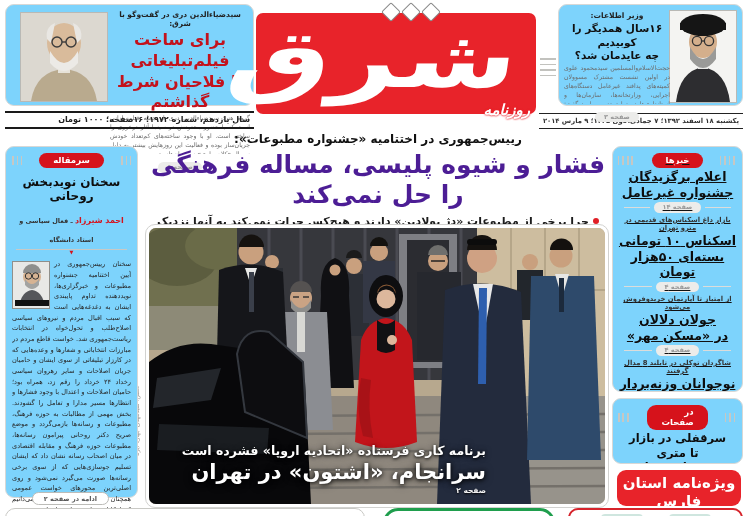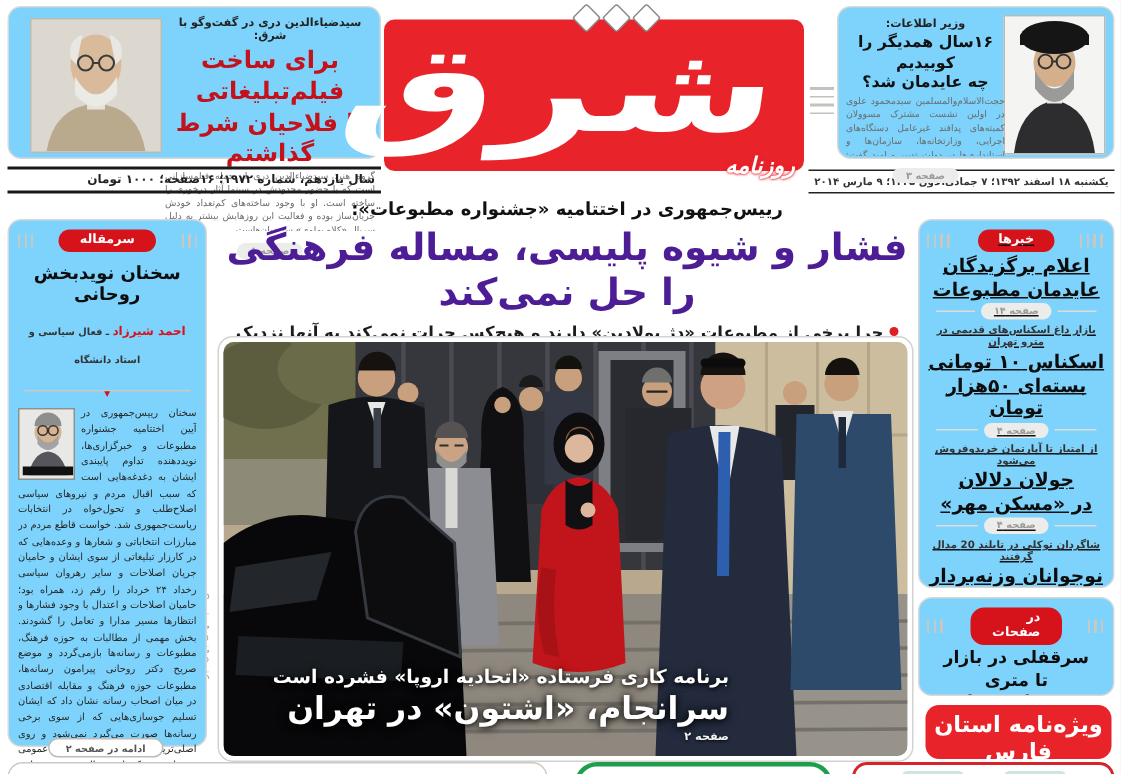--- a/index.html
+++ b/index.html
@@ -67,21 +67,21 @@
   .hatch{width:22px;height:9px;background:repeating-linear-gradient(90deg,#c7c7c3 0 1.5px,transparent 1.5px 4.5px);}
   .sec-pill{position:relative;background:#d6121b;color:#fff;font-size:8.5px;font-weight:bold;
             padding:2px 14px 3px;border-radius:9px;line-height:1.2;}
   .sec-pill::after{content:"";position:absolute;left:50%;bottom:-4px;margin-left:-4px;border:4px solid transparent;border-top-color:#d6121b;}
   .ref-row{display:flex;align-items:center;gap:4px;margin:2px 6px;}
   .ref-row .hline{flex:1;height:1px;background:#dcdcda;}
 
   
   #editorial{left:5px;top:146px;width:133px;height:352px;padding:4px 6px;overflow:visible;}
   #editorial h2{margin:7px 0 0;font-size:12px;text-align:center;color:#0d0d0d;}
-  #byline{margin:5px 4px 0;padding-bottom:14px;border-bottom:1px solid #c9c9c5;text-align:center;}
+  #byline{margin:5px 4px 0;padding-bottom:3px;border-bottom:1px solid #c9c9c5;text-align:center;}
   #byline .author{font-size:8px;font-weight:bold;color:#d6121b;}
   #byline .role{font-size:6.5px;font-weight:bold;color:#333;}
   #byline .role::before{content:" ـ ";color:#333;}
   #byline-arrow{display:block;text-align:center;font-size:5px;color:#d6121b;line-height:4px;}
   #ed-body{margin-top:5px;font-size:6.6px;line-height:1.62;text-align:justify;color:#262626;height:278px;overflow:hidden;}
   #ed-portrait{float:left;width:36px;height:46px;margin:2px 4px 2px 0;border:1px solid #8f8f8b;background:#e8e8e6;overflow:hidden;}
   #ed-cont{position:absolute;bottom:-8px;right:28px;background:#fff;border:1px solid #bcbcb8;border-radius:8px;
            font-size:6.5px;font-weight:bold;color:#555;padding:1.5px 11px;}
 
   
@@ -334,21 +334,21 @@
   <section class="card" id="news">
     <div class="pill-row">
       <span class="hatch"></span>
       <span class="sec-pill">خبرها</span>
       <span class="hatch"></span>
     </div>
 
     <div class="news-item">
 
       <h4 class="news-title two-line">اعلام برگزیدگان
-عایدمان مطبوعات</h4>
+جشنواره غیرعامل</h4>
       <div class="ref-row">
           <span class="hline"></span>
           <span class="page-pill">صفحه ۱۴</span>
           <span class="hline"></span>
         </div>
     </div>
 
     <div class="news-item">
       <div class="news-kicker">بازار داغ اسکناس‌های قدیمی در مترو تهران</div>
       <h4 class="news-title two-line">اسکناس ۱۰ تومانی
@@ -365,21 +365,21 @@
       <h4 class="news-title two-line">جولان دلالان
 در «مسکن مهر»</h4>
       <div class="ref-row">
           <span class="hline"></span>
           <span class="page-pill">صفحه ۴</span>
           <span class="hline"></span>
         </div>
     </div>
 
     <div class="news-item">
-      <div class="news-kicker">شاگردان توکلی در تایلند 20 مدال گرفتند</div>
+      <div class="news-kicker">شاگردان توکلی در تایلند 8 مدال گرفتند</div>
       <h4 class="news-title two-line">نوجوانان وزنه‌بردار
 بر بام آسیا</h4>
 
     </div>
   </section>
 
   <section class="card" id="inpages">
     <div class="pill-row">
       <span class="hatch"></span>
       <span class="sec-pill">در صفحات</span>

